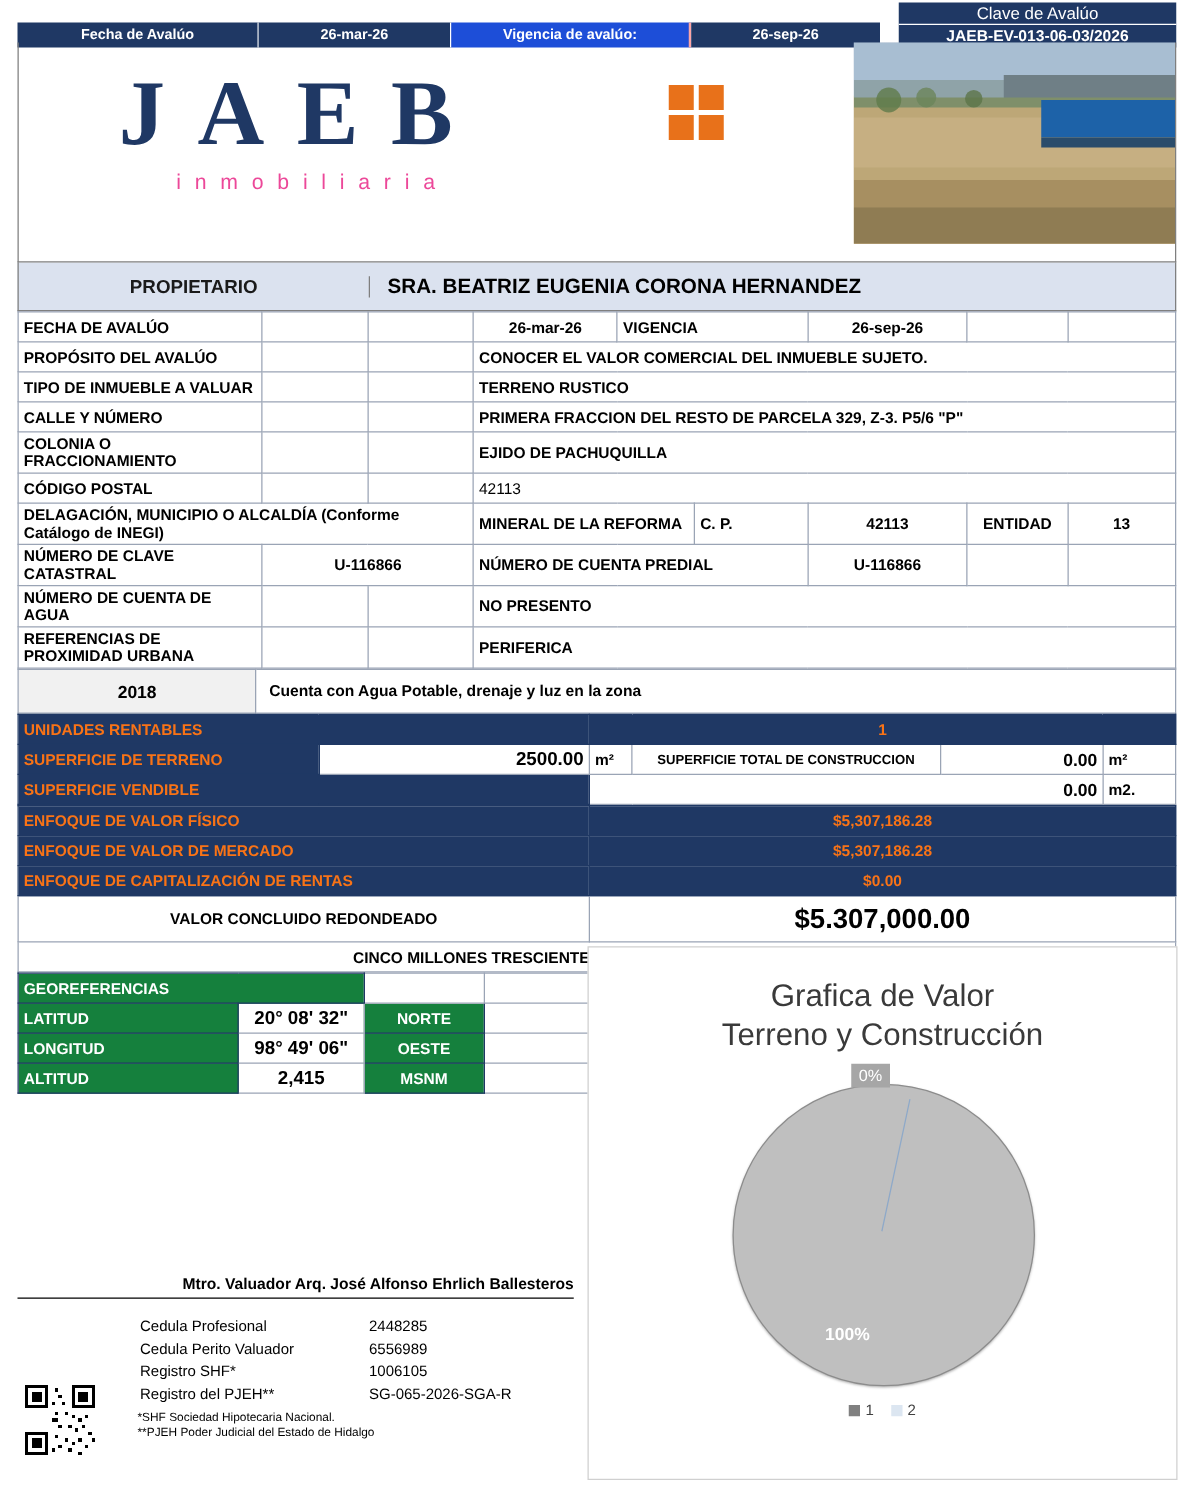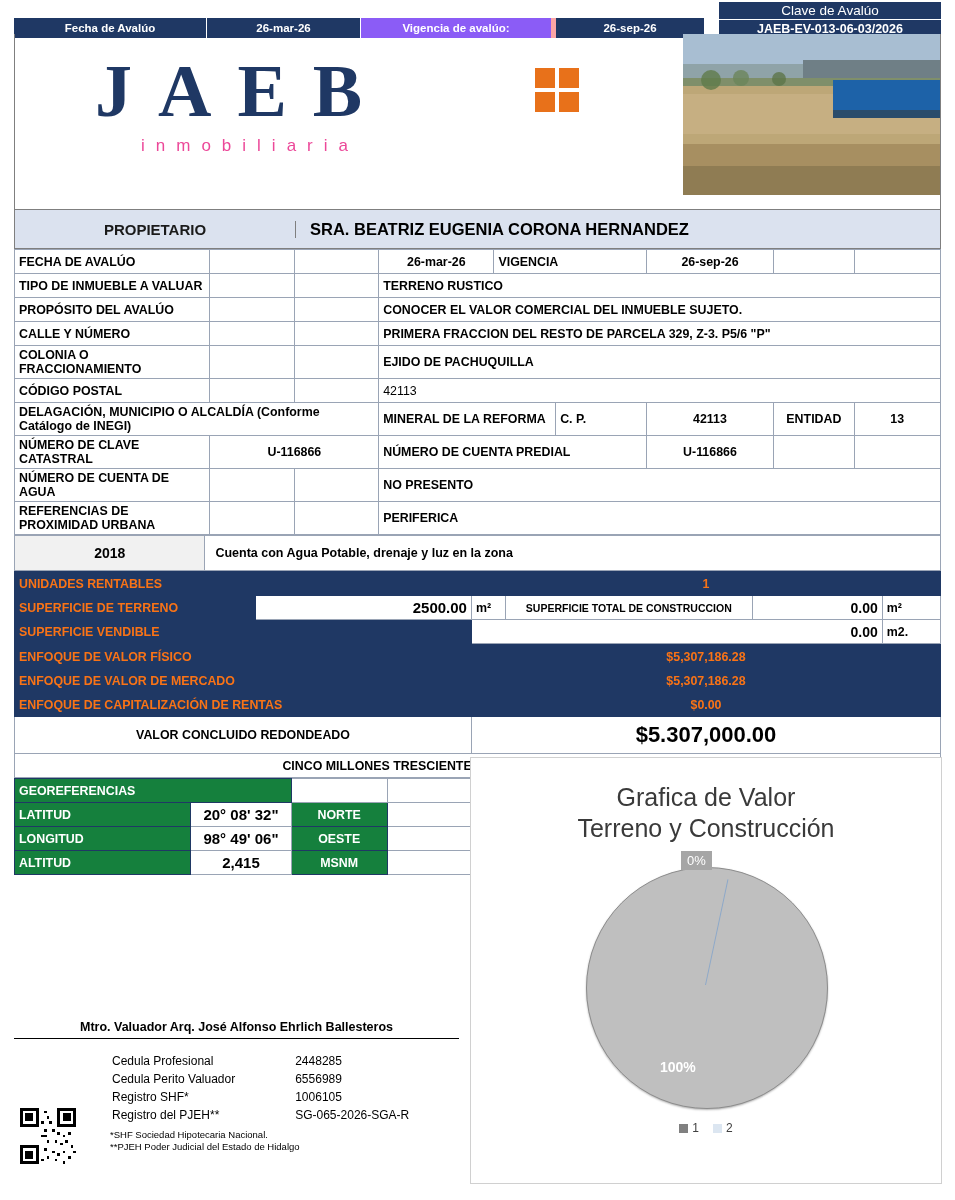--- a/index.html
+++ b/index.html
@@ -41,38 +41,38 @@
   .chart-title{text-align:center;font-size:25px;color:#3a3a3a;margin-top:24px;line-height:1.25;}
   .pie-wrap{position:relative;width:240px;height:240px;margin:22px auto 0;}
   .pie{width:240px;height:240px;border-radius:50%;background:#bfbfbf;border:1px solid #8c8c8c;box-shadow:0 1px 2px rgba(0,0,0,.3);}
   .leader{position:absolute;left:119px;top:10px;width:1px;height:108px;background:#8ea9c9;transform:rotate(12deg);transform-origin:bottom;}
   .lbl0{position:absolute;left:95px;top:-16px;background:#a6a6a6;color:#fff;font-size:13px;padding:2px 6px;}
   .lbl100{position:absolute;left:74px;top:192px;color:#fff;font-size:14px;font-weight:bold;}
   .legend{display:flex;justify-content:center;gap:14px;margin-top:14px;font-size:12px;color:#404040;}
   .legend span.sw{display:inline-block;width:9px;height:9px;margin-right:4px;vertical-align:middle;}
   
   .signblock{position:absolute;left:14px;top:1020px;width:445px;}
-  .signtitle{text-align:center;font-size:12.5px;font-weight:bold;border-bottom:1px solid #000;padding-bottom:4px;}
+  .signtitle{text-align:right;font-size:12.5px;font-weight:bold;border-bottom:1px solid #000;padding-bottom:4px;}
   .signtable{margin:12px 0 0 96px;font-size:12px;}
   .signtable td{padding:1px 0;}
   .signtable td.v{padding-left:58px;}
   .footnote{margin-left:96px;font-size:9.5px;margin-top:4px;}
   .qr{position:absolute;left:16px;top:1104px;width:56px;height:56px;border:4px solid #fff;}
   .qr svg{display:block}
 </style>
 </head>
 <body>
 
 <div class="page">
 
   <div style="position:relative;height:34px;">
     <div style="position:absolute;left:14px;top:18px;width:690px;height:20px;display:flex;">
       <div class="cell lbl" style="width:192px;display:flex;align-items:center;justify-content:center;font-size:11.5px;font-weight:bold;background:#1F3864;color:#fff;border-right:1px solid #fff;">Fecha de Avalúo</div>
       <div class="cell val" style="width:153px;display:flex;align-items:center;justify-content:center;font-size:11.5px;font-weight:bold;background:#1F3864;color:#fff;border-right:1px solid #fff;">26-mar-26</div>
-      <div class="cell lbl" style="width:190px;display:flex;align-items:center;justify-content:center;font-size:11.5px;font-weight:bold;background:#8b5cf6;color:#fff;border-right:5px solid #fca5a5;">Vigencia de avalúo:</div>
+      <div class="cell lbl" style="width:190px;display:flex;align-items:center;justify-content:center;font-size:11.5px;font-weight:bold;background:#1d4ed8;color:#fff;border-right:2px solid #fca5a5;">Vigencia de avalúo:</div>
       <div class="cell val" style="flex:1;display:flex;align-items:center;justify-content:center;font-size:11.5px;font-weight:bold;background:#1F3864;color:#fff;">26-sep-26</div>
     </div>
     <div style="position:absolute;right:14px;top:2px;width:222px;">
       <div style="background:#1F3864;color:#fff;text-align:center;font-size:13.5px;padding:1px 0;border-bottom:1px solid #fff;">Clave de Avalúo</div>
       <div style="background:#1F3864;color:#fff;text-align:center;font-size:12.5px;font-weight:bold;padding:2px 0;">JAEB-EV-013-06-03/2026</div>
     </div>
   </div>
 
   <div style="position:relative;margin:0 14px;height:176px;border:1px solid #7f7f7f;border-top:none;box-sizing:border-box;">
     <div class="logo">
@@ -131,30 +131,30 @@
         <td class="lbl">FECHA DE AVALÚO</td>
         <td></td>
         <td></td>
         <td class="ctr bold">26-mar-26</td>
         <td colspan="2" class="lbl">VIGENCIA</td>
         <td colspan="2" class="ctr bold">26-sep-26</td>
         <td></td>
         <td></td>
       </tr>
       <tr>
+        <td class="lbl">PROPÓSITO DEL AVALÚO</td>
+        <td></td>
+        <td></td>
+        <td colspan="7" class="bold">CONOCER EL VALOR COMERCIAL DEL INMUEBLE SUJETO.</td>
+      </tr>
+      <tr>
         <td class="lbl">TIPO DE INMUEBLE A VALUAR</td>
         <td></td>
         <td></td>
         <td colspan="7" class="bold">TERRENO RUSTICO</td>
-      </tr>
-      <tr>
-        <td class="lbl">PROPÓSITO DEL AVALÚO</td>
-        <td></td>
-        <td></td>
-        <td colspan="7" class="bold">CONOCER EL VALOR COMERCIAL DEL INMUEBLE SUJETO.</td>
       </tr>
       <tr>
         <td class="lbl">CALLE Y NÚMERO</td>
         <td></td>
         <td></td>
         <td colspan="7" class="bold">PRIMERA FRACCION DEL RESTO DE PARCELA 329, Z-3. P5/6 "P"</td>
       </tr>
       <tr>
         <td class="lbl">COLONIA O FRACCIONAMIENTO</td>
         <td></td>

